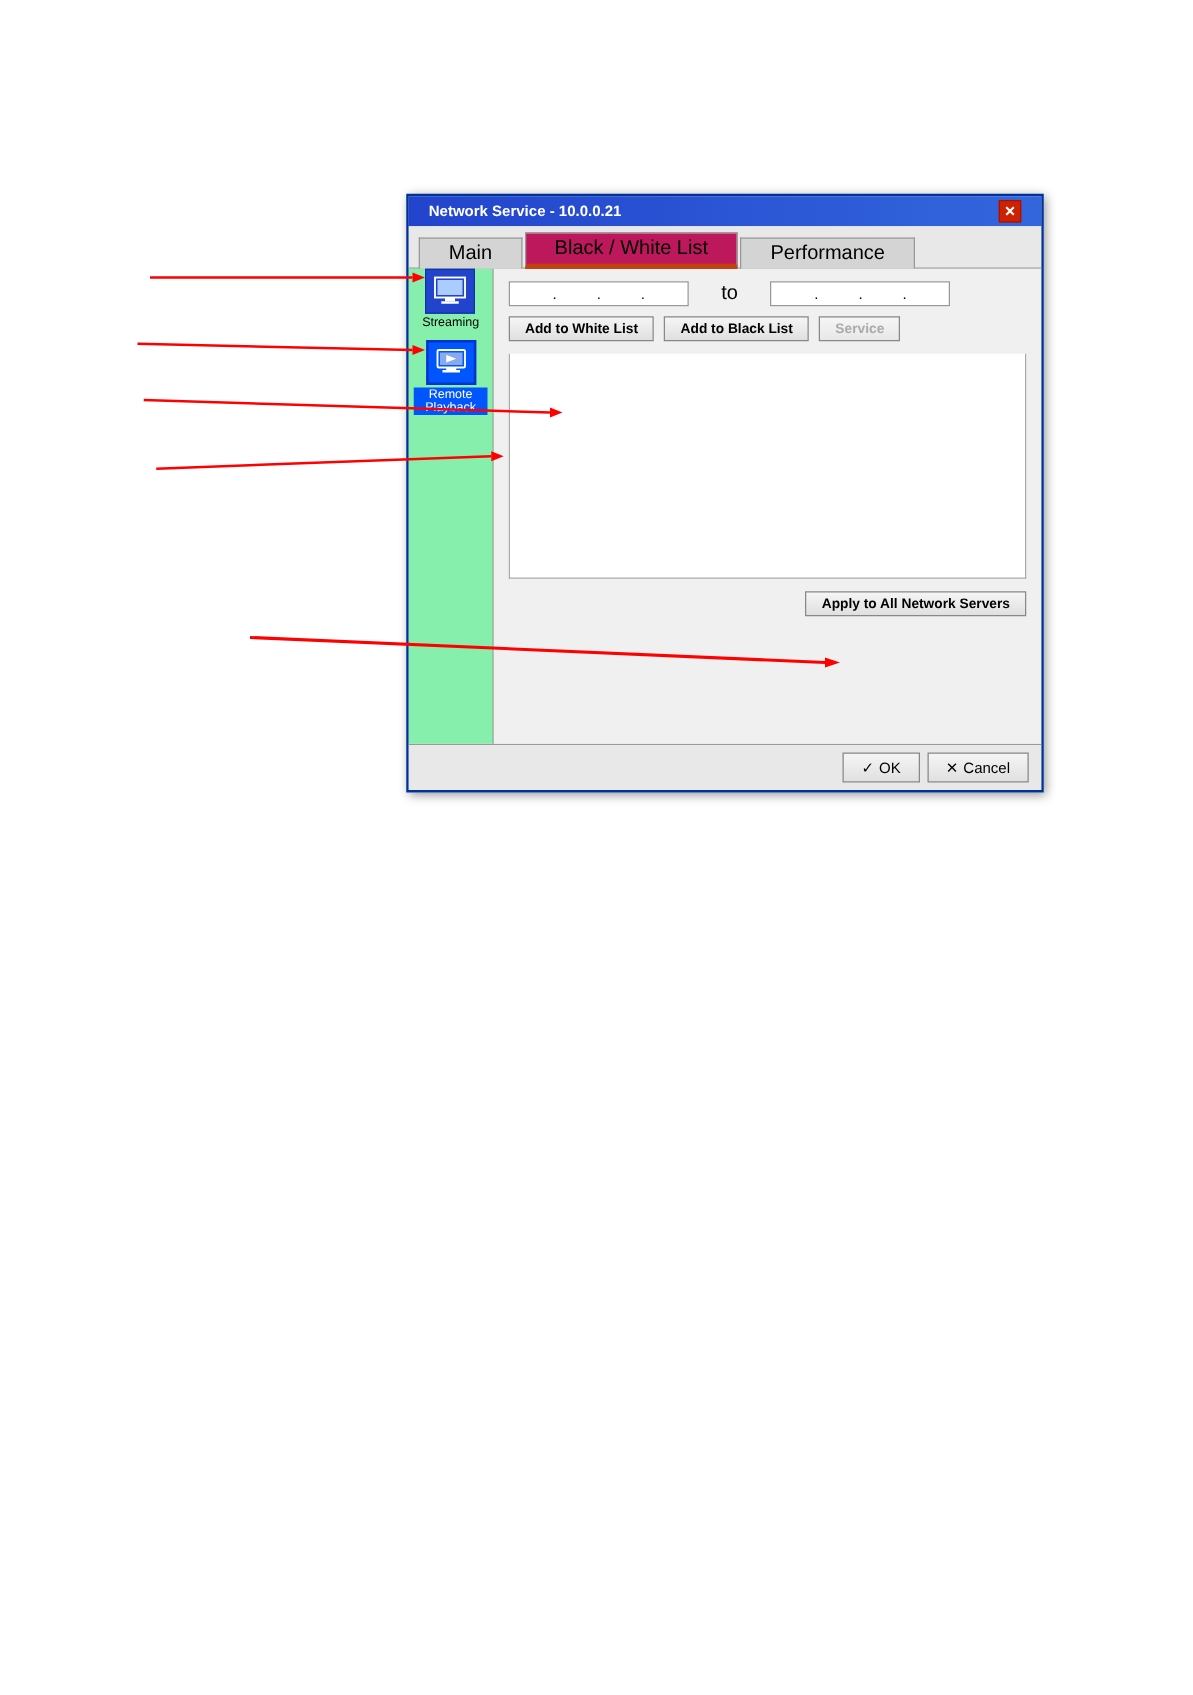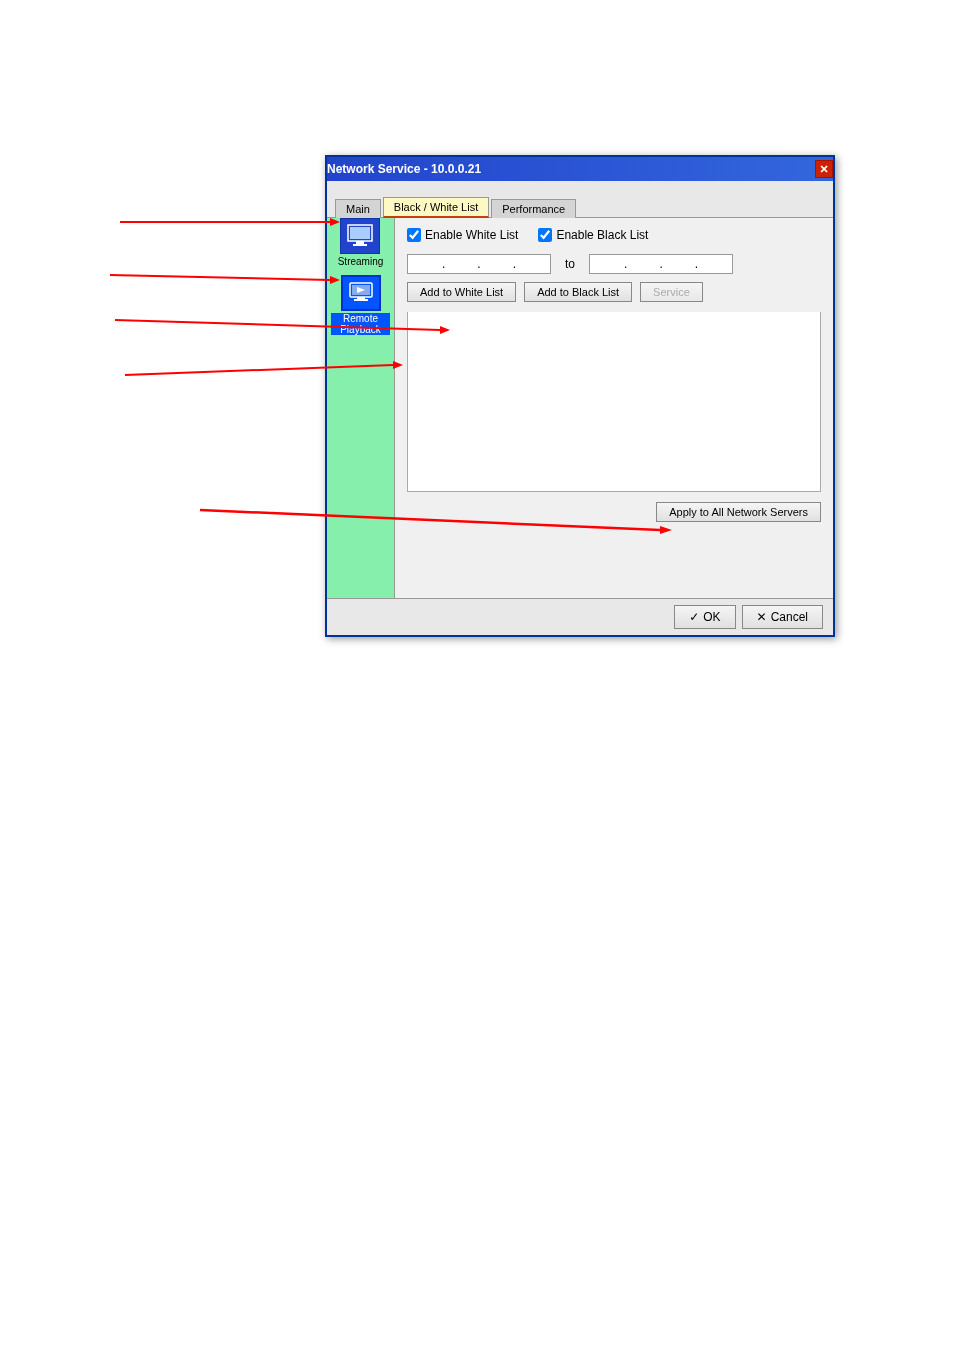--- a/index.html
+++ b/index.html
@@ -30,21 +30,21 @@
       left: 325px;
       width: 510px;
       background: #f0f0f0;
       border: 2px solid #003399;
       box-shadow: 2px 2px 8px rgba(0,0,0,0.4);
     }
 
     .dialog-titlebar {
       background: linear-gradient(to right, #2244cc, #3366dd);
       color: white;
-      padding: 4px 0;
+      padding: 4px 16px;
       display: flex;
       align-items: center;
       justify-content: space-between;
       height: 24px;
     }
 
     .dialog-title {
       font-size: 12px;
       font-weight: bold;
       color: white;
@@ -68,36 +68,35 @@
     .dialog-tabs {
       background: #e8e8e8;
       border-bottom: 1px solid #999;
       display: flex;
       align-items: flex-end;
       padding: 4px 8px 0 8px;
       gap: 2px;
     }
 
     .tab {
-      padding: 3px 10px;
+      padding: 3px 23px;
       border: 1px solid #999;
       border-bottom: none;
       background: #d4d4d4;
       cursor: pointer;
-      font-size: 11px;
+      font-size: 16px;
       color: #000;
       position: relative;
       bottom: -1px;
     }
 
     .tab.active {
-      background: #fef9c3;
-      border-bottom: 2px solid #c2410c;
+      background: #be185d;
+      border-bottom: 4px solid #c2410c;
       z-index: 1;
-      margin-top: 11px;
     }
 
     
     .dialog-body {
       display: flex;
       flex-direction: row;
     }
 
     
     .dialog-sidebar {
@@ -202,39 +201,40 @@
       font-size: 12px;
       text-align: center;
       background: white;
     }
 
     .ip-dot {
       font-size: 12px;
     }
 
     .to-label {
-      font-size: 12px;
-      margin: 0 8px;
+      font-size: 16px;
+      margin: 0 20px;
     }
 
     
     .buttons-row {
       display: flex;
       align-items: center;
       gap: 8px;
       margin-bottom: 10px;
     }
 
     .btn {
       padding: 3px 12px;
       border: 1px solid #888;
       background: linear-gradient(to bottom, #f5f5f5, #e0e0e0);
       font-size: 11px;
       cursor: pointer;
       color: #000;
+      font-weight: bold;
     }
 
     .btn:disabled {
       color: #aaa;
       cursor: default;
       background: linear-gradient(to bottom, #f5f5f5, #e8e8e8);
     }
 
     
     .list-table {
@@ -351,30 +351,20 @@
             <rect x="7" y="19" width="14" height="2" fill="white"></rect>
           </svg>
         </div>
         <span class="icon-label selected">Remote
 Playback</span>
       </div>
     </div>
 
     <div class="dialog-content">
 
-      <div class="checkbox-row">
-        <div class="checkbox-item">
-          <input type="checkbox" checked="" style="">
-          <span class="checkbox-label">Enable White List</span>
-        </div>
-        <div class="checkbox-item">
-          <input type="checkbox" checked="" style="">
-          <span class="checkbox-label">Enable Black List</span>
-        </div>
-      </div>
 
       <div class="ip-input-row">
         <div class="ip-field-group">
           <input class="ip-octet" type="text" value="" style="">
           <span class="ip-dot">.</span>
           <input class="ip-octet" type="text" value="" style="">
           <span class="ip-dot">.</span>
           <input class="ip-octet" type="text" value="" style="">
           <span class="ip-dot">.</span>
           <input class="ip-octet" type="text" value="" style="">

